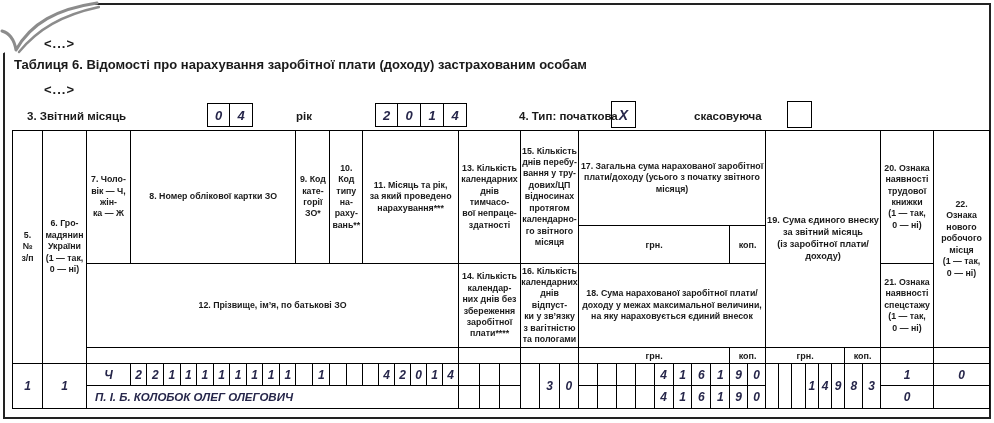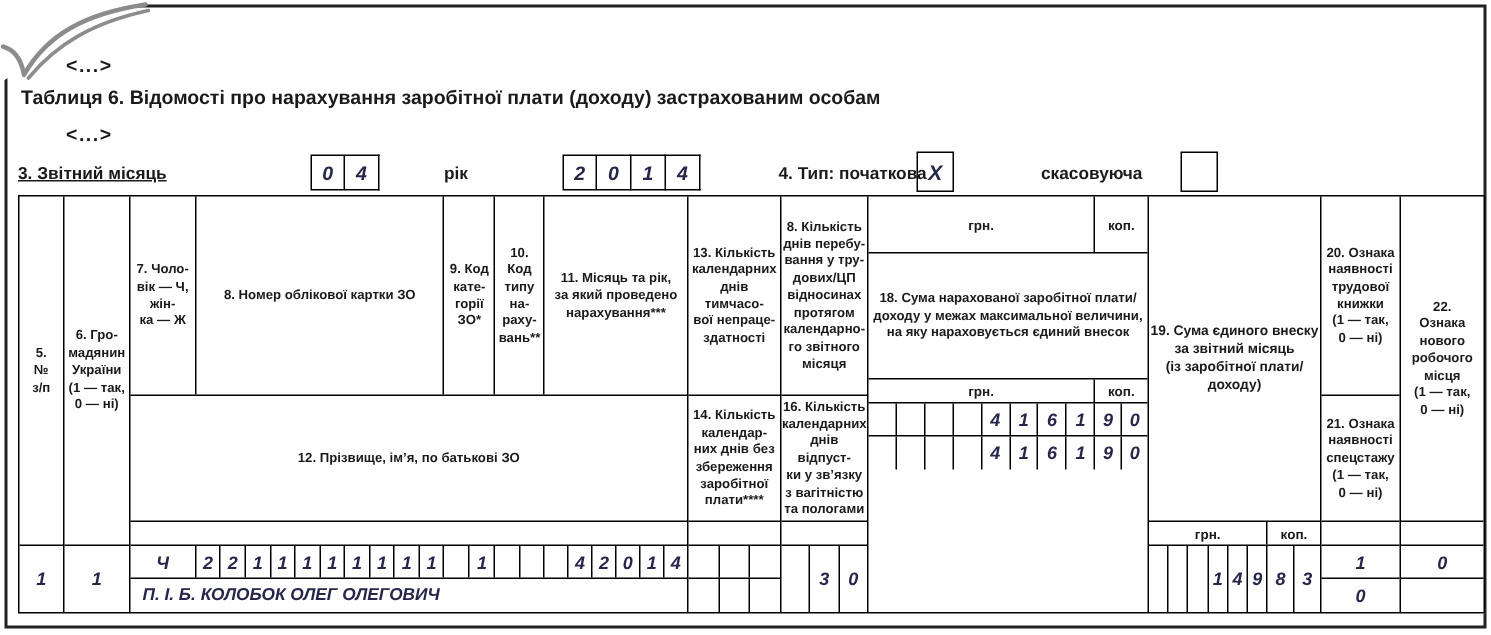--- a/index.html
+++ b/index.html
@@ -73,21 +73,21 @@
   <polygon points="0,0 98,0 0,55" fill="#ffffff"></polygon>
   <path d="M97 3 C57 9 31 23 16 50 C14 38 9 33 2 31" fill="#ffffff" stroke="#8c8c8c" stroke-width="3" stroke-linecap="round" stroke-linejoin="round"></path>
   <path d="M99 7 C62 15 38 29 19 52" fill="none" stroke="#8c8c8c" stroke-width="2.4" stroke-linecap="round"></path>
 </svg>
 
 <div class="top">
   <div class="ellipsis" style="left:44px; top:36px;">&lt;...&gt;</div>
   <div class="title">Таблиця 6. Відомості про нарахування заробітної плати (доходу) застрахованим особам</div>
   <div class="ellipsis" style="left:44px; top:82px;">&lt;...&gt;</div>
 
-  <div class="flabel" style="left:12px; top:110px;text-decoration:underline;">3. Звітний місяць</div>
+  <div class="flabel" style="left:27px; top:110px;">3. Звітний місяць</div>
   <div class="boxrow cells" style="left:207px; top:103px;">
       <div class="dbox">0</div>
       <div class="dbox">4</div>
     </div>
   <div class="flabel" style="left:296px; top:110px;text-align:right;">рік</div>
   <div class="boxrow cells" style="left:375px; top:103px;">
       <div class="dbox">2</div>
       <div class="dbox">0</div>
       <div class="dbox">1</div>
       <div class="dbox">4</div>
@@ -194,21 +194,21 @@
         <div class="cell"></div>
       </div>
     <div class="r hD cells">
         <div class="cell"></div>
         <div class="cell"></div>
         <div class="cell"></div>
       </div>
   </div>
 
   <div class="grp g15">
-    <div class="r hA hc">8. Кількість
+    <div class="r hA hc">15. Кількість
 днів перебу-
 вання у тру-
 дових/ЦП
 відносинах
 протягом
 календарно-
 го звітного
 місяця</div>
     <div class="r hB hc">16. Кількість
 календарних
@@ -218,20 +218,23 @@
 та пологами</div>
     <div class="r hT"></div>
     <div class="r hDD cells">
         <div class="cell"></div>
         <div class="cell">3</div>
         <div class="cell">0</div>
       </div>
   </div>
 
   <div class="grp g17">
+    <div class="r h95 hc">17. Загальна сума нарахованої заробітної
+плати/доходу (усього з початку звітного
+місяця)</div>
     <div class="r h38 sub">
       <div class="grnkop w152">грн.</div>
       <div class="grnkop w35">коп.</div>
     </div>
     <div class="r hB hc">18. Сума нарахованої заробітної плати/
 доходу у межах максимальної величини,
 на яку нараховується єдиний внесок</div>
     <div class="r hT sub">
       <div class="grnkop w152">грн.</div>
       <div class="grnkop w35">коп.</div>

